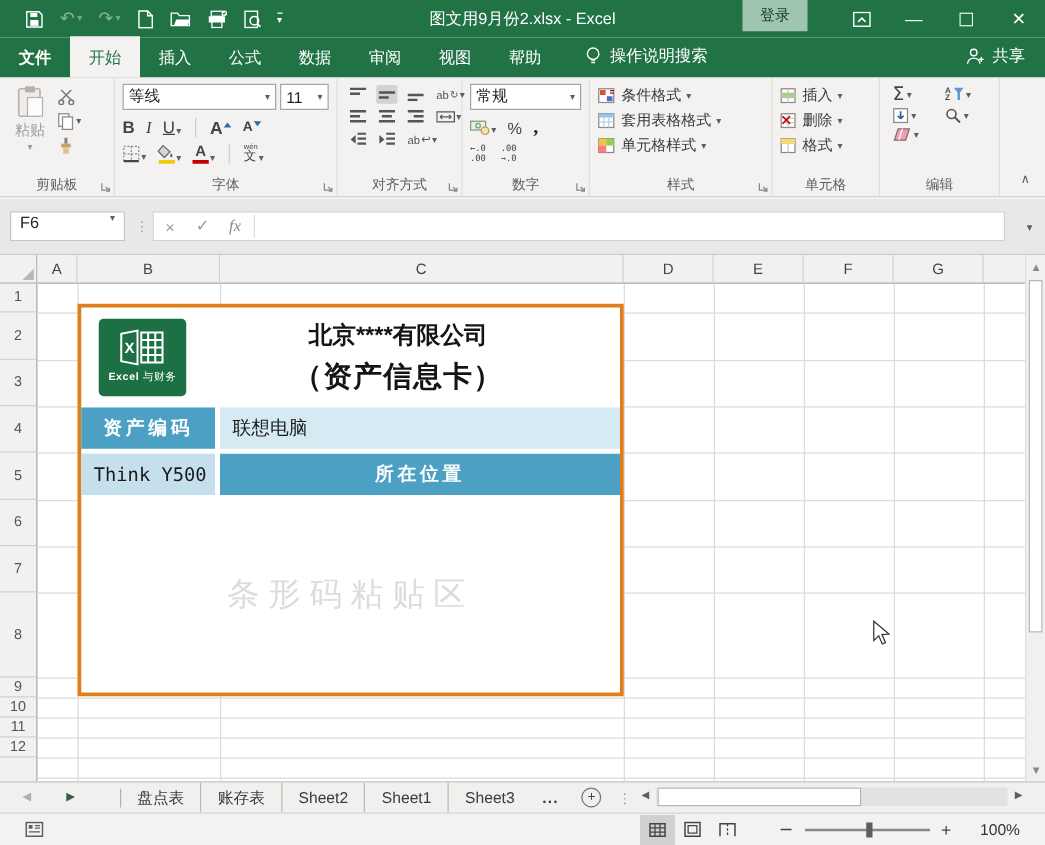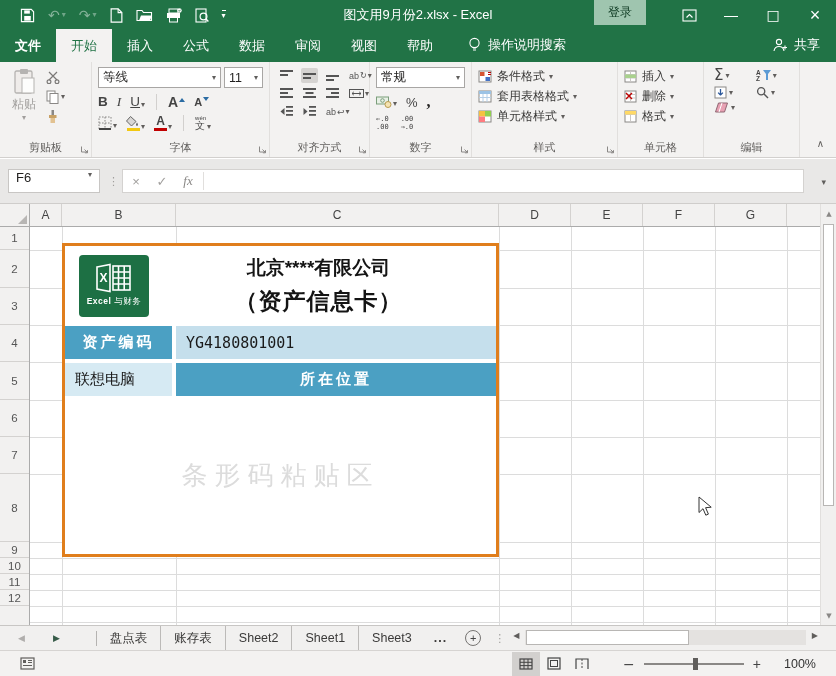--- a/index.html
+++ b/index.html
@@ -688,22 +688,22 @@
             </svg>
           <div class="logo-text"><b>Excel</b> <span>与财务</span></div>
         </div>
         <div class="card-titles">
           <div class="company">北京****有限公司</div>
           <div class="subtitle">（资产信息卡）</div>
         </div>
       </div>
       <div class="card-rows">
         <div class="clabel">资产编码</div>
-        <div class="cval a">YG4180801001</div>
         <div class="cval b">联想电脑</div>
+        <div class="cval a">Think Y500</div>
         <div class="clabel">所在位置</div>
       </div>
       <div class="barcode">条形码粘贴区</div>
     </div>
 
     <div class="vscroll">
       <span class="vs-btn vs-up uni">▲</span>
       <span class="vs-thumb"></span>
       <span class="vs-btn vs-down uni">▼</span>
     </div>

